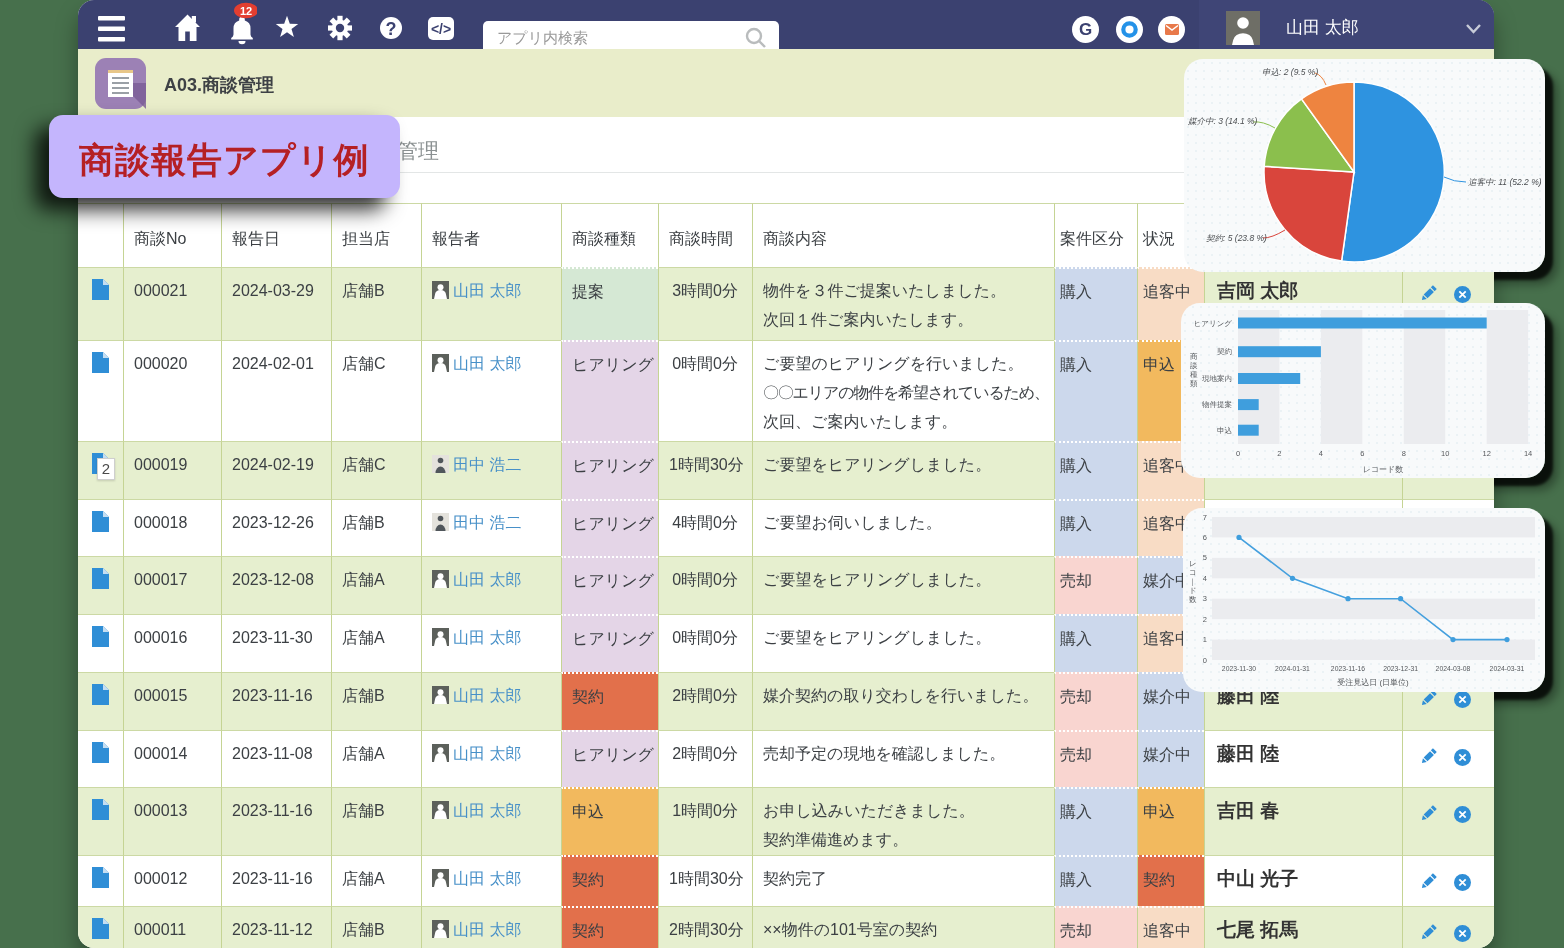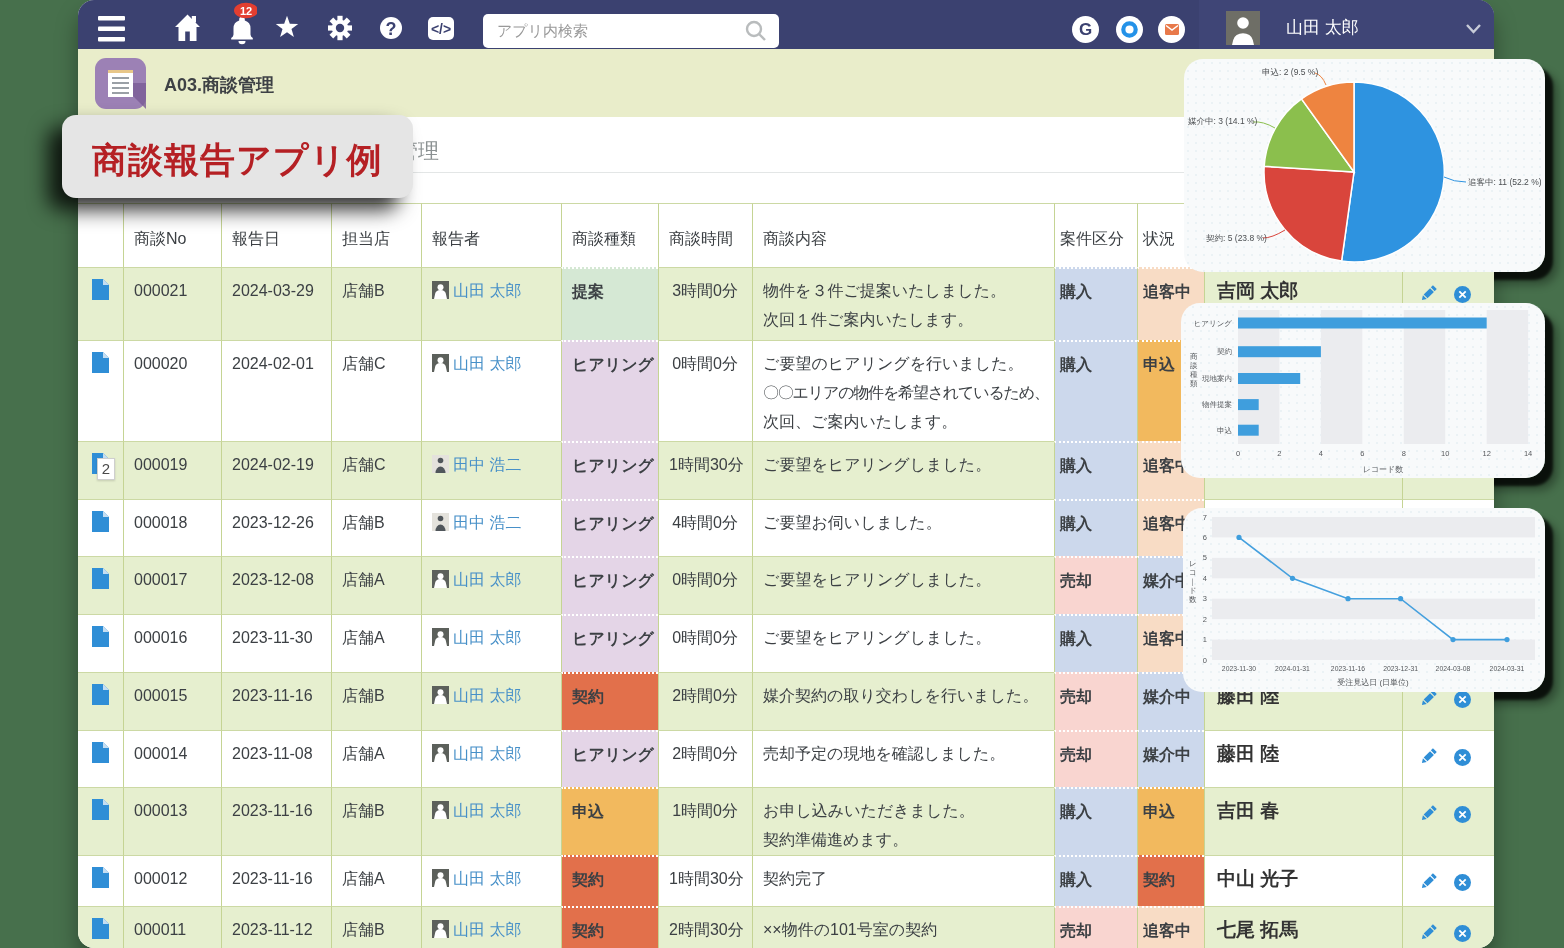--- a/index.html
+++ b/index.html
@@ -2,62 +2,62 @@
 <html lang="ja"><head>
 <meta charset="utf-8">
 <style>
 * { margin:0; padding:0; box-sizing:border-box; }
 html,body { width:1564px; height:948px; overflow:hidden; }
 body { background:#47704c; font-family:"Liberation Sans",sans-serif; position:relative; }
 .app { position:absolute; left:78px; top:0; width:1416px; height:948px; background:#fff;
   border-radius:16px; overflow:hidden; box-shadow:0 14px 22px rgba(0,0,0,.35); z-index:2; }
 .topbar { position:absolute; left:0; top:0; width:1416px; height:59px; background:#3b4170; }
 .tico { position:absolute; top:0; height:59px; display:flex; align-items:center; }
-.search { position:absolute; left:405px; top:14px; width:296px; height:34px; background:#fff; border-radius:5px; display:flex; align-items:center; }
+.search { position:absolute; left:405px; top:21px; width:296px; height:34px; background:#fff; border-radius:5px; display:flex; align-items:center; }
 .search span { color:#999; font-size:15px; margin-left:14px; flex:1; }
 .userarea { position:absolute; left:1121px; top:0; width:295px; height:59px; background:#3f4576; }
 .uname { position:absolute; left:1208px; top:0; height:59px; line-height:56px; color:#fff; font-size:17px; }
 .circ { position:absolute; top:16px; width:27px; height:27px; background:#fff; border-radius:50%; display:flex; align-items:center; justify-content:center; }
 .avatar { position:absolute; left:1148px; top:11px; width:34px; height:34px; background:#6e6e66; }
 .appbar { position:absolute; left:0; top:49px; width:1416px; height:68px; background:#e9edca; }
 .appttl { position:absolute; left:86px; top:24px; font-size:18px; font-weight:bold; color:#3e4145; }
 .toolbar { position:absolute; left:0; top:127px; width:1416px; height:76px; background:#fff; }
 .toolbar .bc { position:absolute; left:277px; top:10px; font-size:21px; color:#8b9192; }
 .toolbar .dv { position:absolute; left:0; top:45px; width:1416px; height:1px; background:#e3e6e6; }
 .tablewrap { position:absolute; left:0; top:203px; width:1416px; }
 table { border-collapse:separate; border-spacing:0; table-layout:fixed; width:1416px; font-size:16px; color:#3c4044; }
 td,th { border-left:1px solid #c5d494; border-top:1px solid #ccd9a4; padding:8px 8px 0 10px; vertical-align:top; line-height:29px; overflow:hidden; white-space:nowrap; }
 td:first-child,th:first-child { border-left:none; }
 th { background:#fff; font-weight:normal; text-align:left; padding-top:20px;margin-top:23px; }
 td.n2,th.n2 { padding-left:5px; }
 tr.g td { background:#e6efcf; }
 tr.w td { background:#fff; }
 td.ci { padding:11px 0 0 0; text-align:center; }
 td.tm { text-align:right; padding-right:14px; }
-td.tag { font-weight:bold; border-top:2px dotted #fff; }
+td.tag { font-weight:normal; border-top:2px dotted #fff; }
 .tteal { background:#d5e8d4 !important; }
 .tpurp { background:#e4d5e7 !important; }
 .tred  { background:#e2704b !important; }
 .torng { background:#f2b95e !important; }
 .dbuy  { background:#ccd8ec !important; }
 .dsell { background:#f9d5d0 !important; }
 .speach{ background:#f8dcc5 !important; }
 .sblue { background:#ccd8ec !important; }
 .sorng { background:#f2b95e !important; }
 .sred  { background:#e2704b !important; }
 td.nm { font-weight:bold; font-size:19px; color:#333; padding-left:12px; }
 td.act { padding:15px 0 0 16px; }
 a.lnk { color:#4790c8; text-decoration:none; }
 .uico { display:inline-block; vertical-align:-3px; margin-right:4px; }
-.overlay { position:absolute; left:62px; top:115px; width:351px; height:83px; background:#e5e5e5; border-radius:14px;
+.overlay { position:absolute; left:49px; top:115px; width:351px; height:83px; background:#c4b5fd; border-radius:14px;
   box-shadow:-14px 12px 20px rgba(0,0,0,.8); z-index:30; }
 .overlay div { margin:22px 0 0 30px; font-size:35px; font-weight:bold; color:#b52024; letter-spacing:1px; }
 .panel { position:absolute; background:#f8fafb; background-image:radial-gradient(#ebf2f5 0.9px, rgba(0,0,0,0) 1px); background-size:8px 8px; border-radius:19px; z-index:20; }
 .pshadow { position:absolute; border-radius:19px; box-shadow:8px 8px 3px rgba(0,0,0,.78), 13px 13px 9px rgba(0,0,0,.32); z-index:1; }
-#piepanel { left:1184px; top:59px; width:361px; height:213px; }
+#piepanel { left:1184px; top:59px; width:361px; height:213px;font-style:italic; }
 #barpanel { left:1181px; top:303px; width:364px; height:175px; }
 #linepanel{ left:1183px; top:508px; width:362px; height:184px; }
 </style>
 </head>
 <body>
 <div class="pshadow" style="left:1184px;top:59px;width:361px;height:213px"></div>
 <div class="pshadow" style="left:1181px;top:303px;width:364px;height:175px"></div>
 <div class="pshadow" style="left:1183px;top:508px;width:362px;height:184px"></div>
 <div class="app">
   <div class="topbar">

